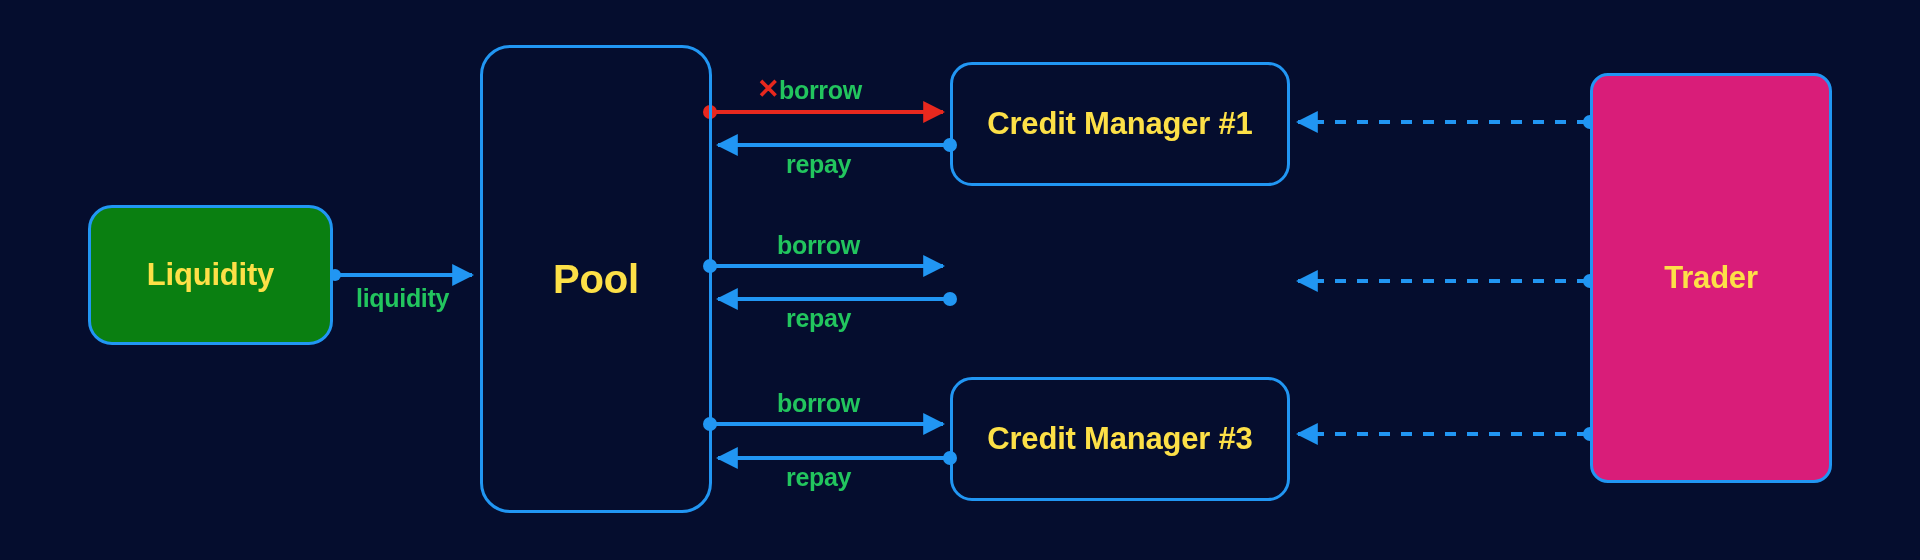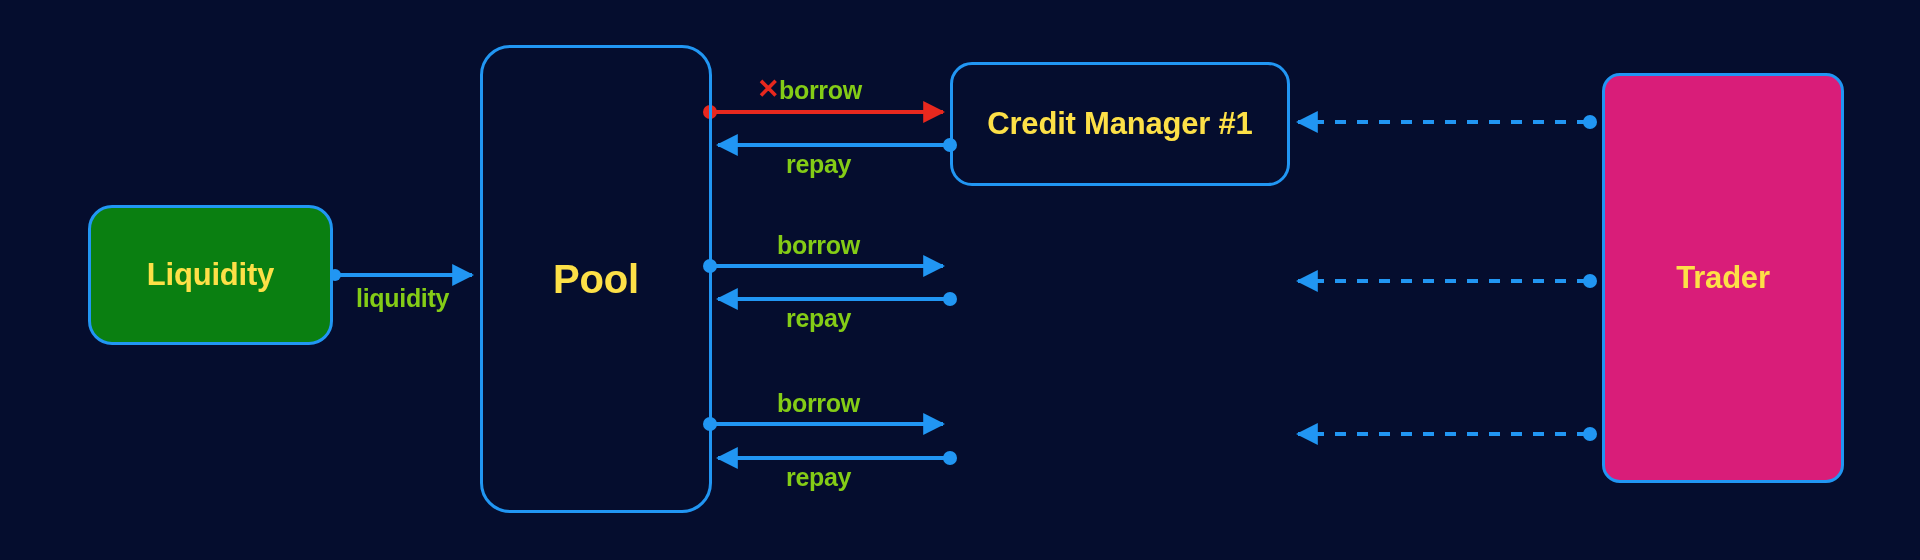--- a/index.html
+++ b/index.html
@@ -44,27 +44,26 @@
     font-size: 40px;
   }
   #node-cm1 { left: 950px; top: 62px;  width: 340px; height: 124px; font-size: 31px; }
   #node-cm2 { left: 950px; top: 218px; width: 340px; height: 124px; font-size: 31px; }
   #node-cm3 { left: 950px; top: 377px; width: 340px; height: 124px; font-size: 31px; }
   #node-trader {
     left: 1590px; top: 73px; width: 242px; height: 410px;
     background: #d91d79;
     border-radius: 18px;
     font-size: 31px;
-    margin-left: 12px;
   }
 
   
   .edge-label {
     position: absolute;
-    color: #84cc16;
+    color: #22c55e;
     font-weight: bold;
     font-size: 25px;
     white-space: nowrap;
     letter-spacing: -0.3px;
   }
   .x-mark {
     position: absolute;
     color: #e8281e;
     font-weight: bold;
     font-size: 27px;
@@ -153,20 +152,23 @@
     </div>
   </div>
 
   <div class="node transparent" id="node-pool">
     <span>Pool</span>
   </div>
 
   <div class="node transparent" id="node-cm1">
     <span>Credit Manager #1</span>
   </div>
+  <div class="node transparent" id="node-cm3">
+    <span>Credit Manager #3</span>
+  </div>
 
   <div class="node" id="node-trader">
     <span>Trader</span>
   </div>
 
   <div class="edge-label" style="left:356px; top:284px;">liquidity</div>
 
   <div class="x-mark" style="left:757px; top:76px;">✕</div>
   <div class="edge-label" style="left:779px; top:76px;">borrow</div>
   <div class="edge-label" style="left:786px; top:150px;">repay</div>

